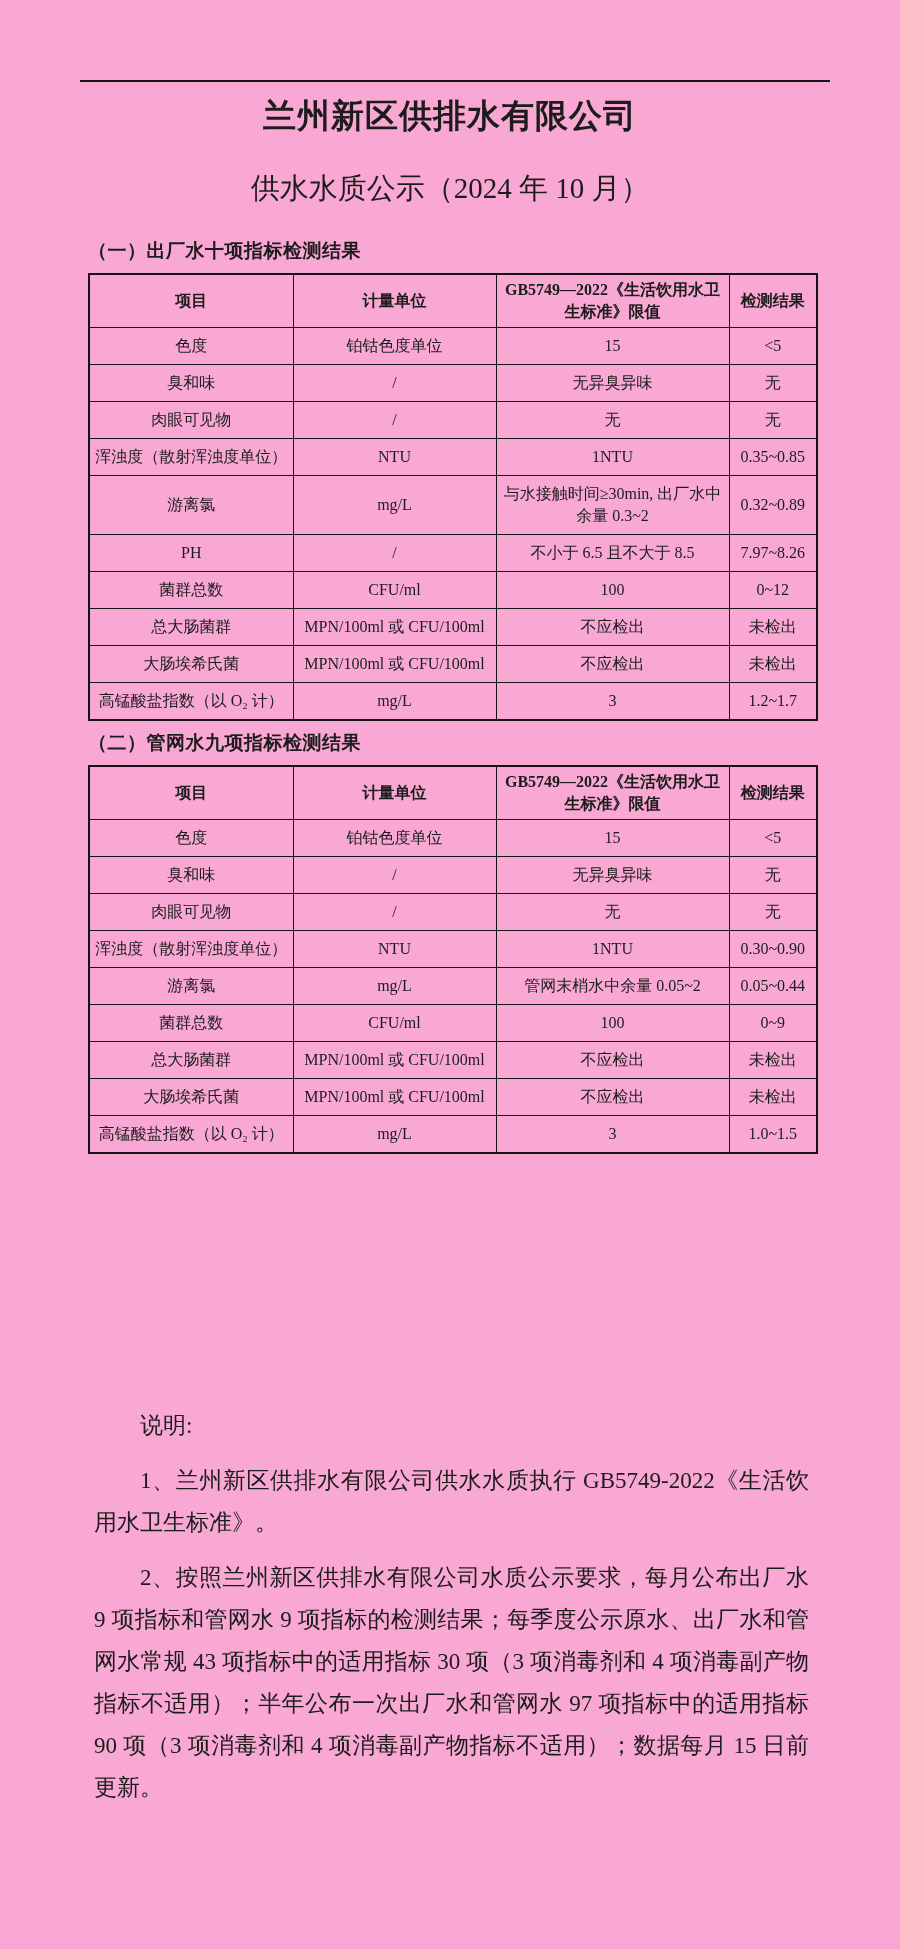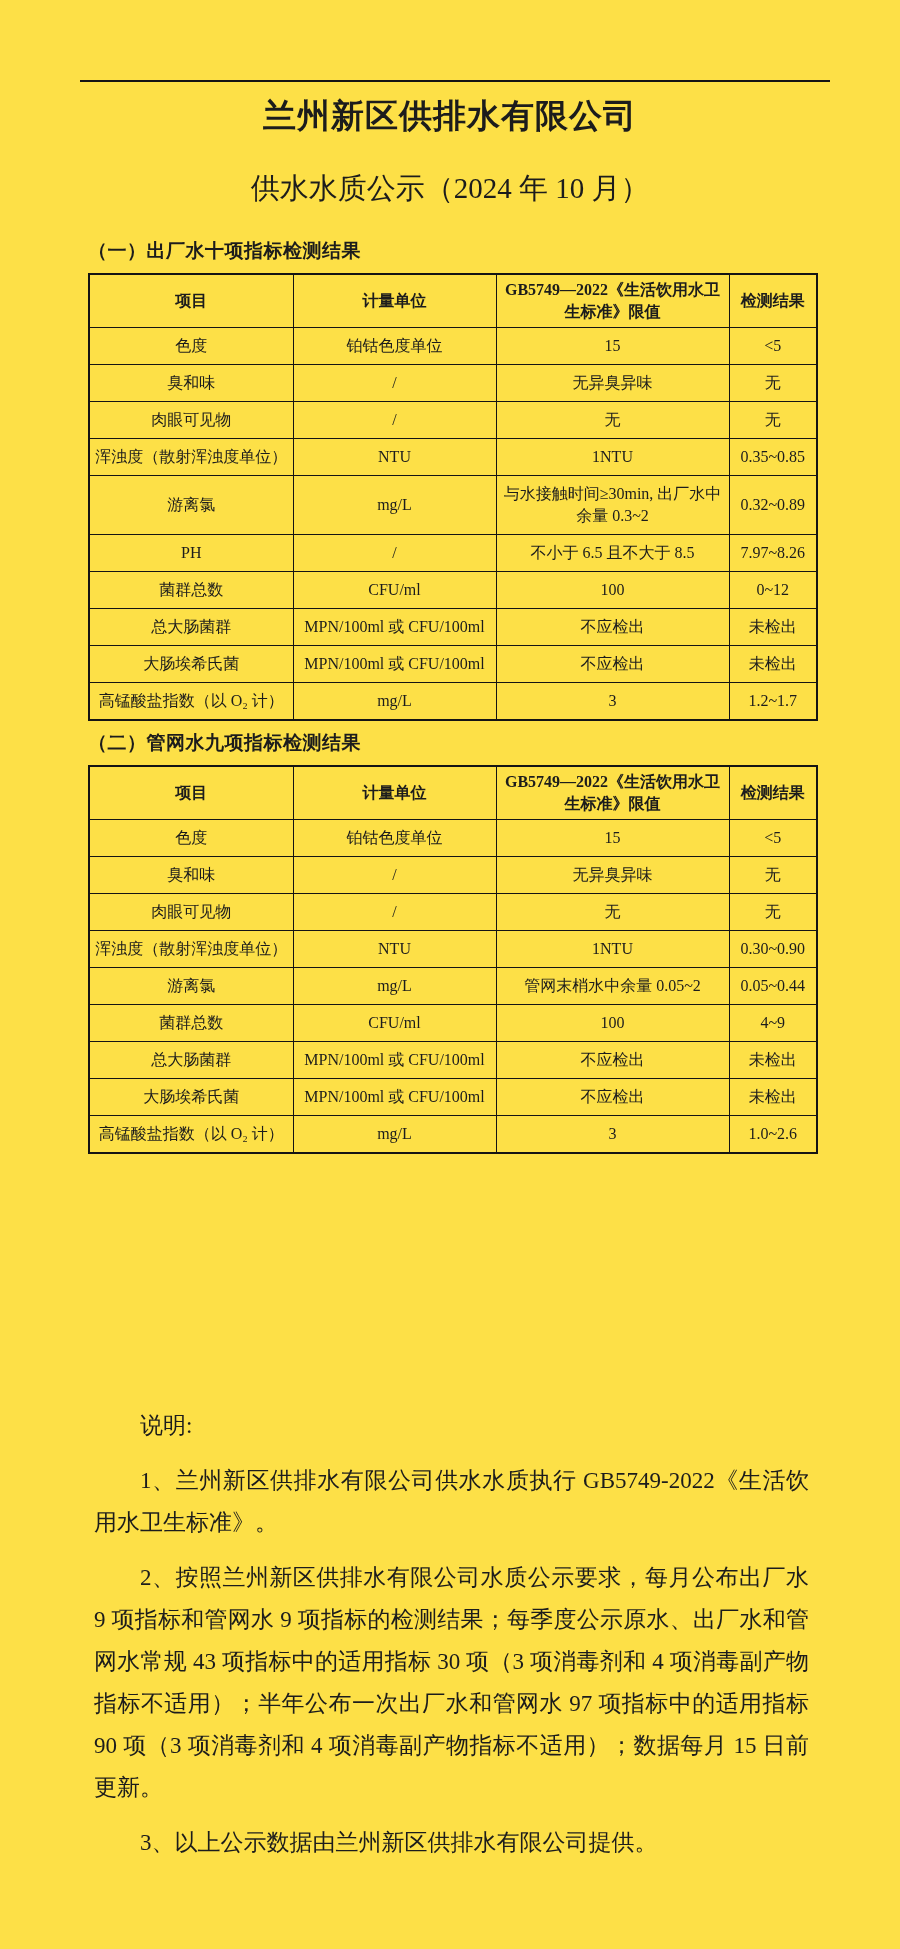--- a/index.html
+++ b/index.html
@@ -4,21 +4,21 @@
 <style>
   html, body {
     margin: 0;
     padding: 0;
     background: #ffffff;
   }
   .page {
     position: relative;
     width: 900px;
     height: 1949px;
-    background: #fde047;
+    background: #f9a8d4;
     color: #1c1c1c;
     font-family: "Liberation Serif", "DejaVu Serif", serif;
     overflow: hidden;
   }
   .top-rule {
     position: absolute;
     top: 80px;
     left: 80px;
     width: 750px;
     height: 2px;
@@ -232,45 +232,44 @@
           <tr>
             <td>游离氯</td>
             <td>mg/L</td>
             <td>管网末梢水中余量 0.05~2</td>
             <td>0.05~0.44</td>
           </tr>
           <tr>
             <td>菌群总数</td>
             <td>CFU/ml</td>
             <td>100</td>
-            <td>4~9</td>
+            <td>0~9</td>
           </tr>
           <tr>
             <td>总大肠菌群</td>
             <td>MPN/100ml 或 CFU/100ml</td>
             <td>不应检出</td>
             <td>未检出</td>
           </tr>
           <tr>
             <td>大肠埃希氏菌</td>
             <td>MPN/100ml 或 CFU/100ml</td>
             <td>不应检出</td>
             <td>未检出</td>
           </tr>
           <tr>
             <td>高锰酸盐指数（以 O₂ 计）</td>
             <td>mg/L</td>
             <td>3</td>
-            <td>1.0~2.6</td>
+            <td>1.0~1.5</td>
           </tr>
         </tbody>
     </table>
 
   </div>
 
   <div class="notes">
     <p>说明:</p>
     <p>1、兰州新区供排水有限公司供水水质执行 GB5749-2022《生活饮用水卫生标准》。</p>
     <p>2、按照兰州新区供排水有限公司水质公示要求，每月公布出厂水 9 项指标和管网水 9 项指标的检测结果；每季度公示原水、出厂水和管网水常规 43 项指标中的适用指标 30 项（3 项消毒剂和 4 项消毒副产物指标不适用）；半年公布一次出厂水和管网水 97 项指标中的适用指标 90 项（3 项消毒剂和 4 项消毒副产物指标不适用）；数据每月 15 日前更新。</p>
-    <p>3、以上公示数据由兰州新区供排水有限公司提供。</p>
   </div>
 
 </div>
 
 </body></html>

